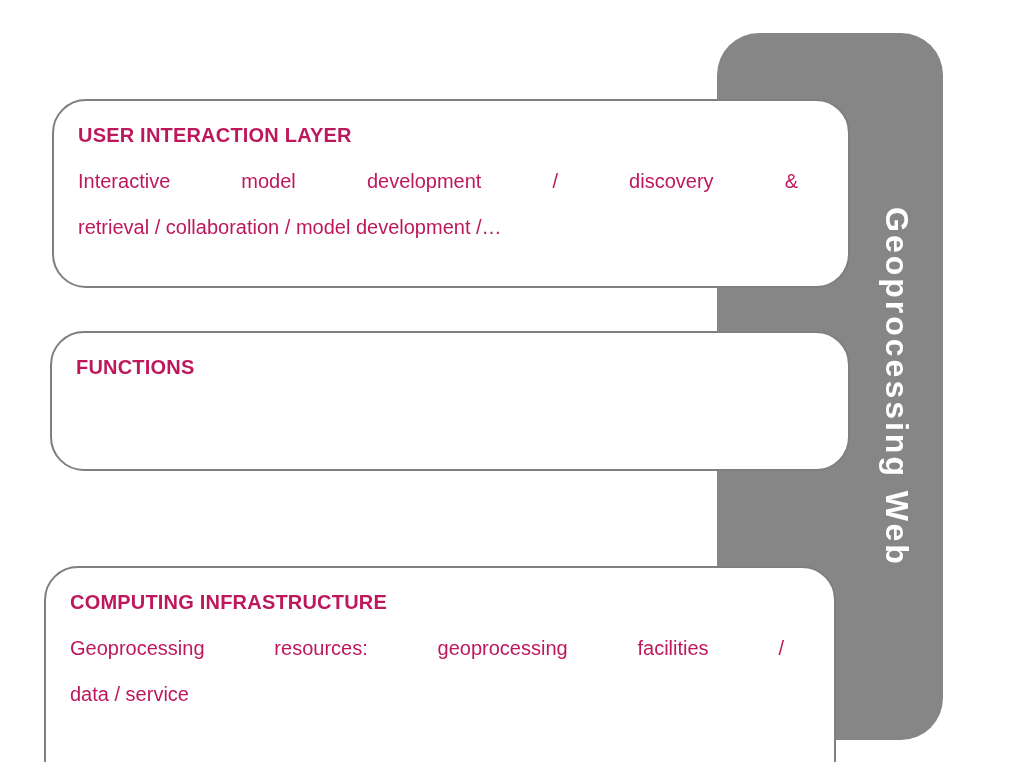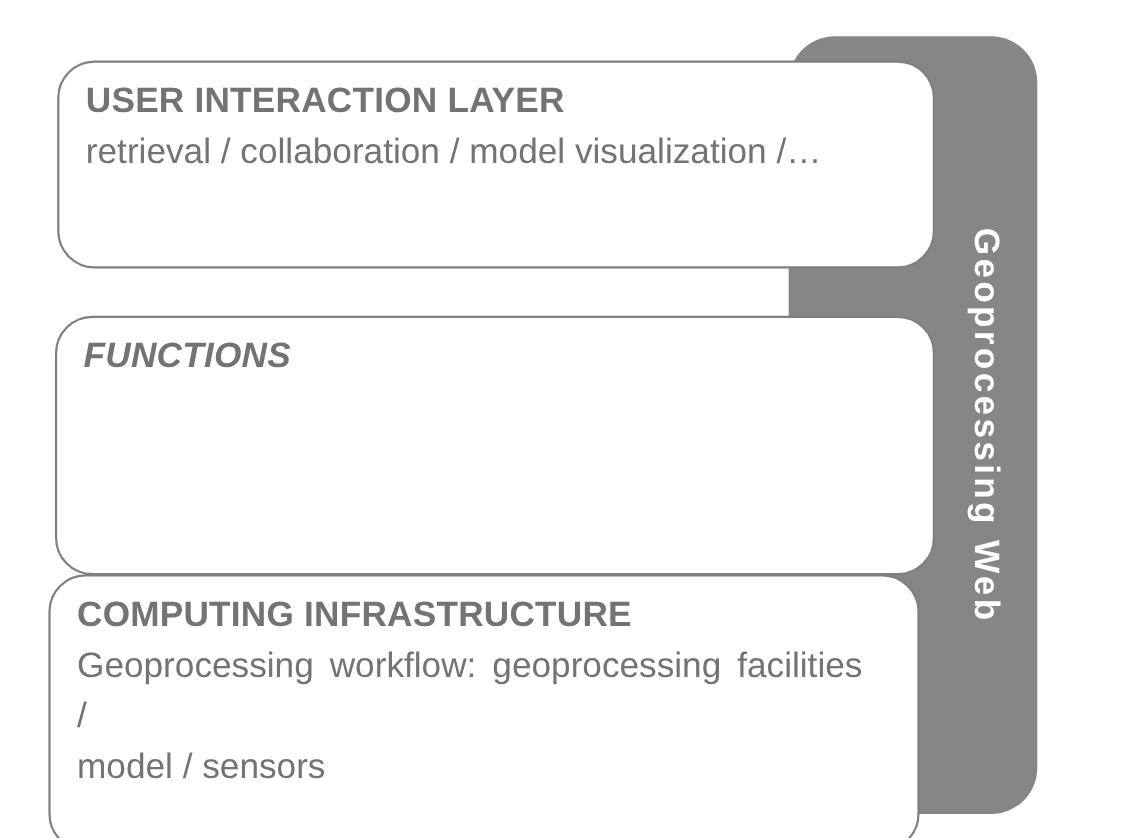--- a/index.html
+++ b/index.html
@@ -42,27 +42,28 @@
     white-space: nowrap;
   }
   
   .layer-box {
     position: absolute;
     box-sizing: border-box;
     background: #ffffff;
     border: 2.5px solid #7f7f7f;
     border-radius: 34px;
     padding: 11px 50px 0 24px;
-    color: #737373;
-    font-size: 32px;
+    color: #be185d;
+    font-size: 20px;
     line-height: 46px;
     overflow: hidden;
+    margin-top: 44px;
   }
   .box-user-interaction   { left: 52px; top: 55px;  width: 798px; height: 189px; }
-  .box-functions          { left: 50px; top: 287px; width: 800px; height: 236px; font-style: italic; }
+  .box-functions          { left: 50px; top: 287px; width: 800px; height: 140px; }
   .box-infrastructure     { left: 44px; top: 522px; width: 792px; height: 252px; }
   .box-title {
     font-weight: bold;
     letter-spacing: 0.2px;
   }
   .box-line { }
   .jline {
     text-align: justify;
     text-align-last: justify;
   }
@@ -71,26 +72,27 @@
 <body>
 
 <div class="canvas">
 
   <div class="banner">
     <div class="banner-label">Geoprocessing Web</div>
   </div>
 
   <div class="layer-box box-user-interaction">
     <div class="box-title">USER INTERACTION LAYER</div>
-    <div class="box-line">retrieval / collaboration / model visualization /…</div>
+    <div class="box-line jline">Interactive model development / discovery &amp;</div>
+    <div class="box-line">retrieval / collaboration / model development /…</div>
   </div>
 
   <div class="layer-box box-functions">
     <div class="box-title">FUNCTIONS</div>
   </div>
 
   <div class="layer-box box-infrastructure">
     <div class="box-title">COMPUTING INFRASTRUCTURE</div>
-    <div class="box-line jline">Geoprocessing workflow: geoprocessing facilities /</div>
-    <div class="box-line">model / sensors</div>
+    <div class="box-line jline">Geoprocessing resources: geoprocessing facilities /</div>
+    <div class="box-line">data / service</div>
   </div>
 
 </div>
 
 </body></html>

